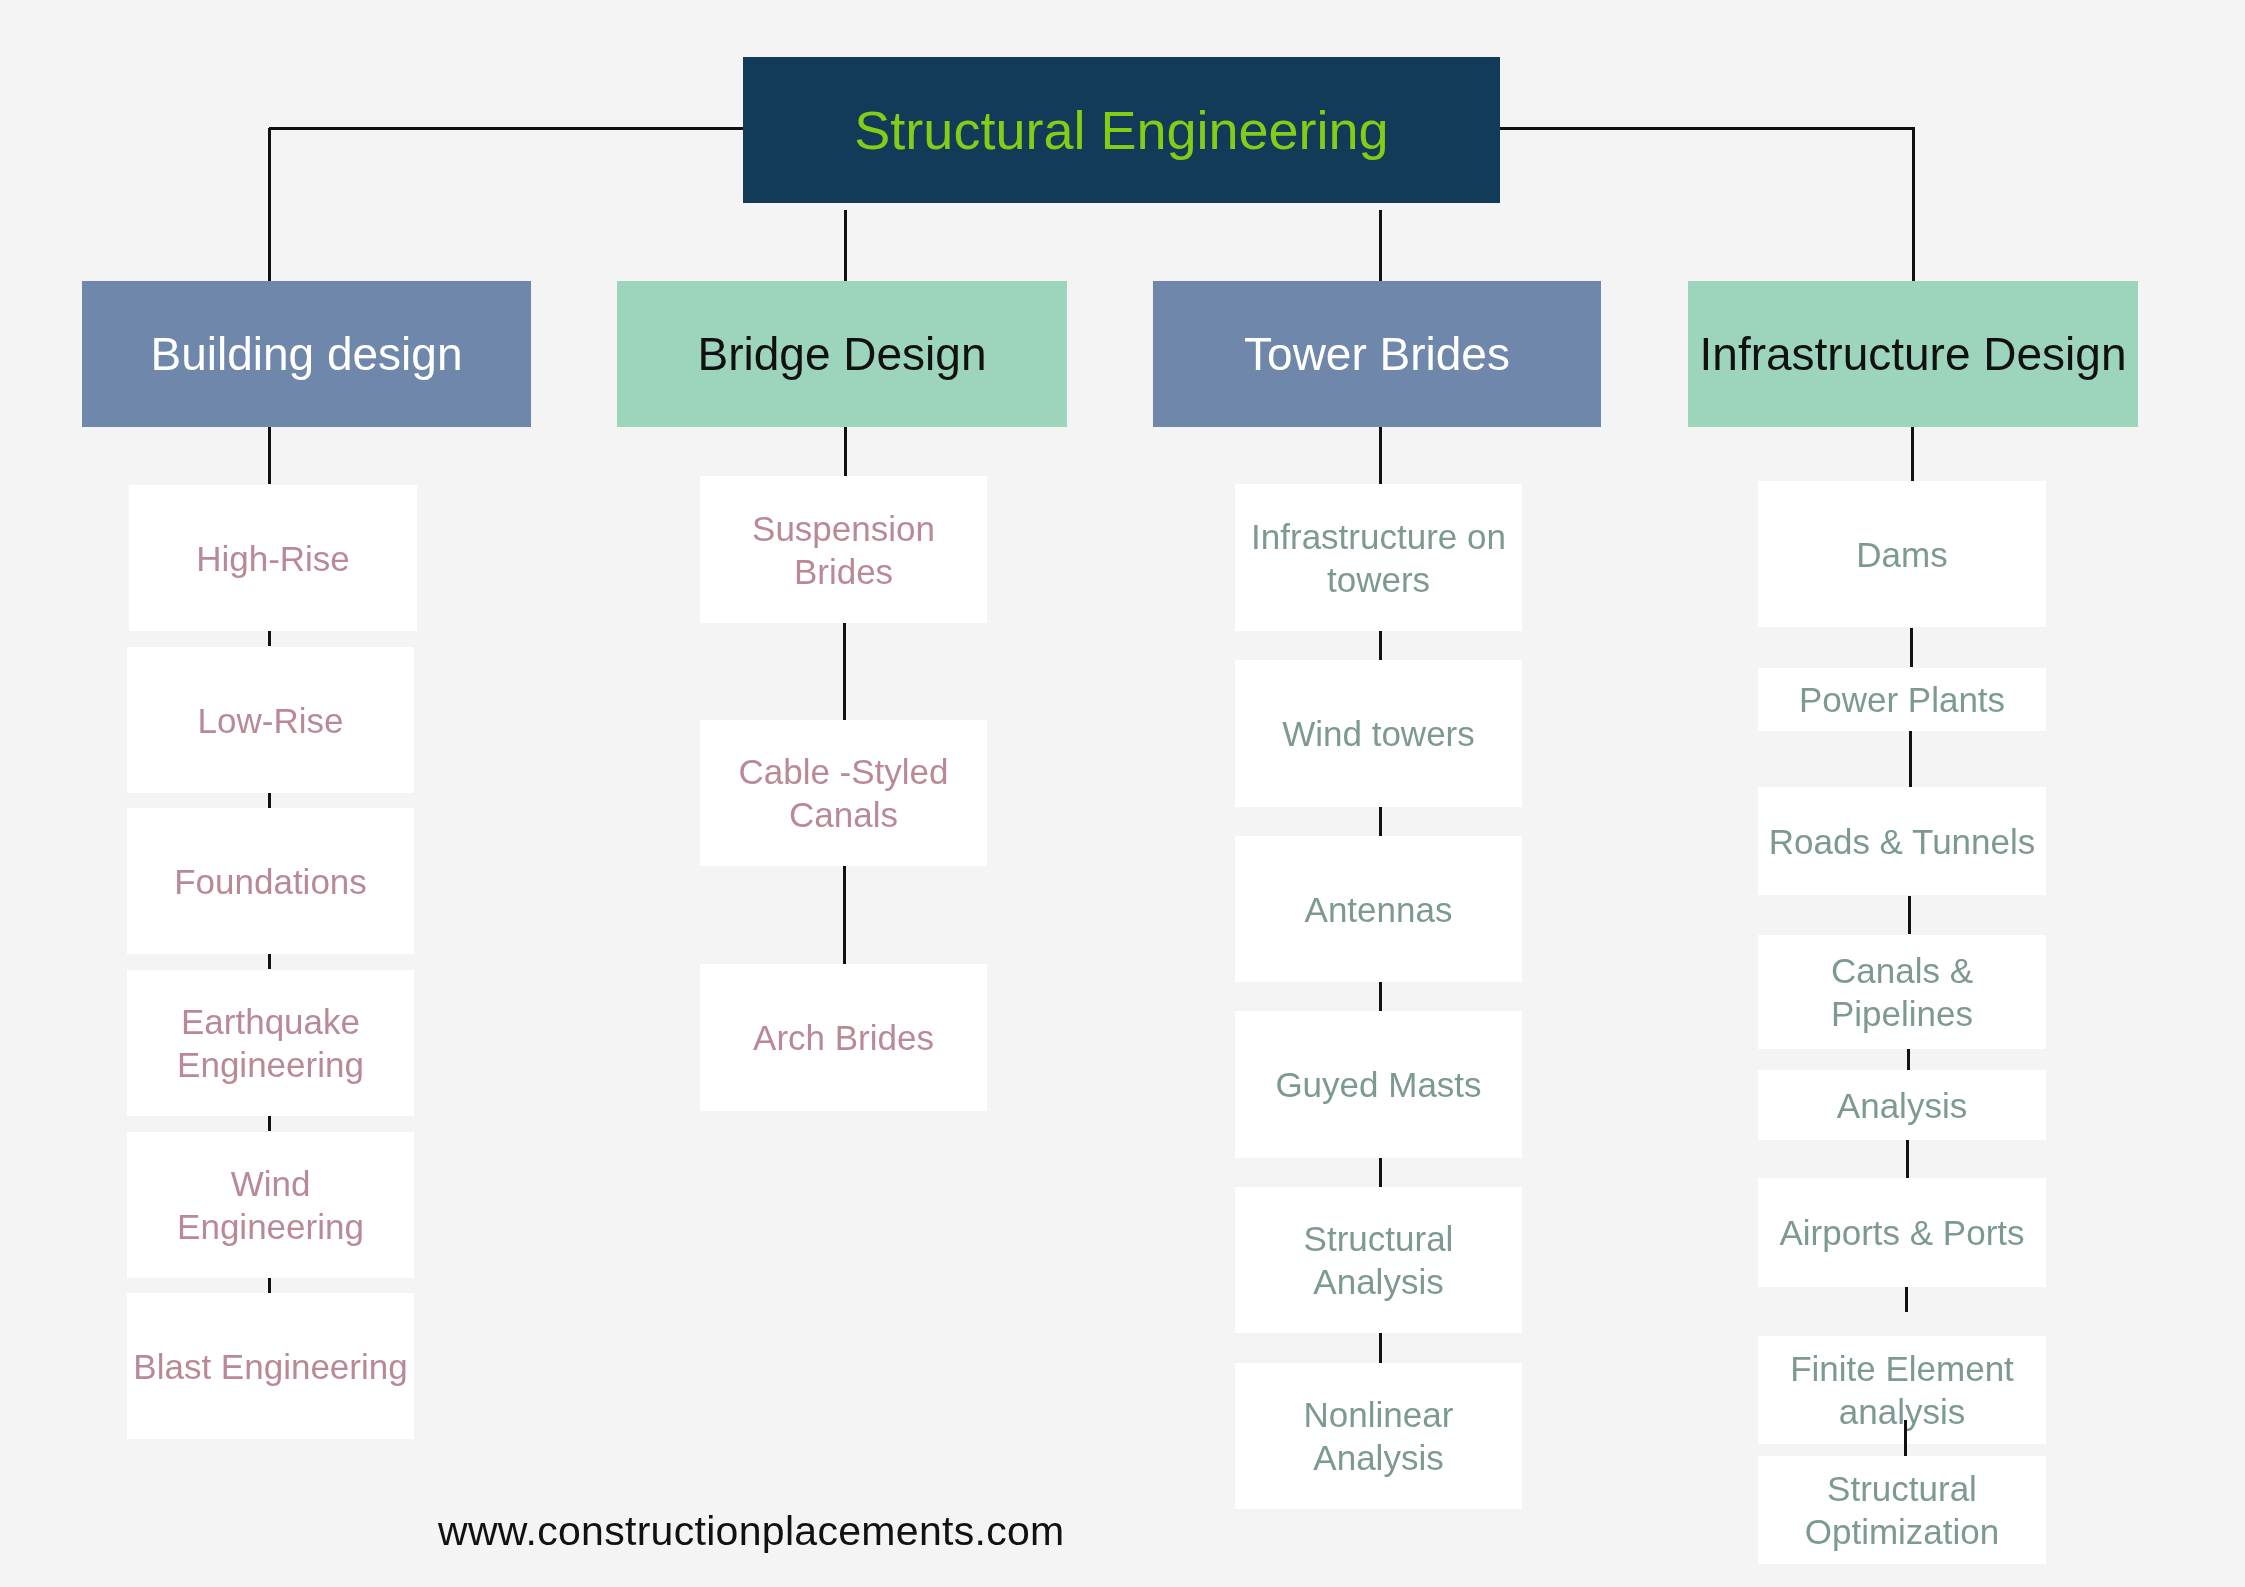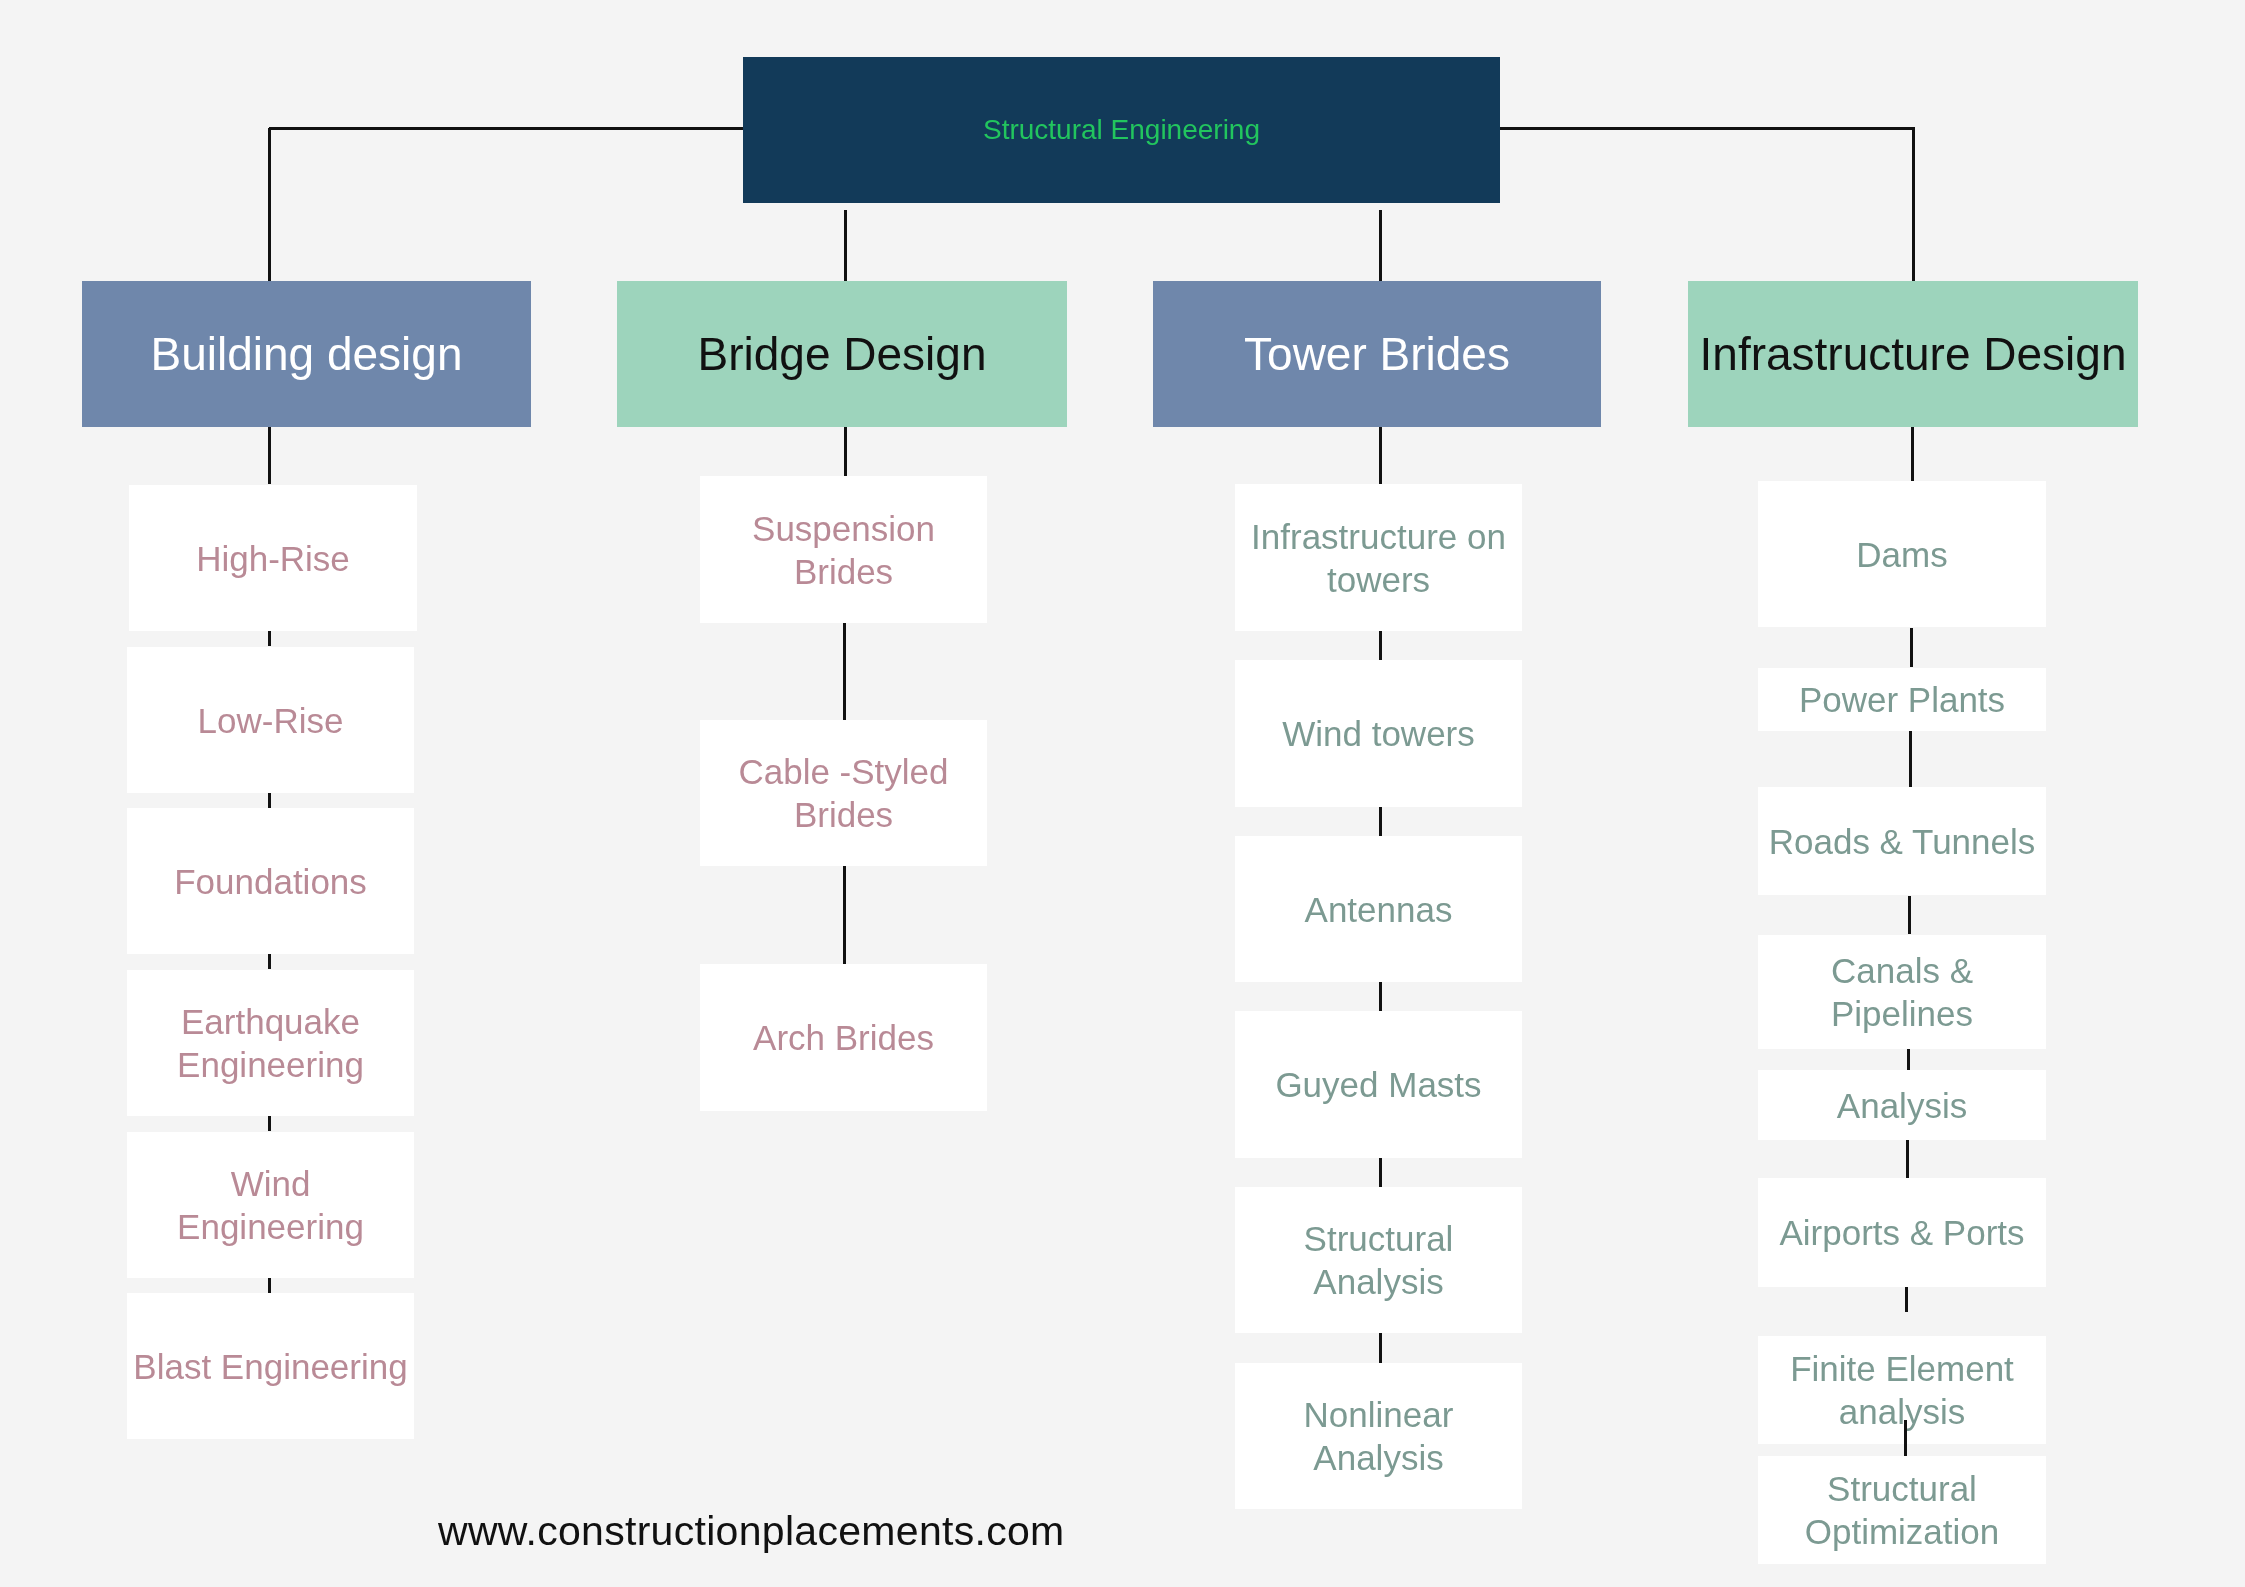--- a/index.html
+++ b/index.html
@@ -1,21 +1,21 @@
 <!DOCTYPE html>
 <html><head>
 <meta charset="utf-8">
 <style>
   html, body { margin:0; padding:0; }
   body { width:2245px; height:1587px; background:#f4f4f4; position:relative; overflow:hidden;
          font-family:"Liberation Sans", sans-serif; }
   .line { position:absolute; background:#111; }
   .box { position:absolute; display:flex; align-items:center; justify-content:center; text-align:center;
          box-sizing:border-box; }
-  .root { background:#123a59; color:#22c55e; font-size:28px; }
+  .root { background:#123a59; color:#84cc16; font-size:54px; }
   .cat { font-size:46px; }
   .cat.blue { background:#6f87ab; color:#ffffff; }
   .cat.green { background:#9dd4bc; color:#111111; }
   .leaf { background:#ffffff; font-size:35px; line-height:43px; padding:0 6px; }
   .leaf.pink { color:#b98a96; }
   .leaf.teal { color:#7c9a92; }
   .footer { position:absolute; left:438px; top:1508px; font-size:41px; color:#111; letter-spacing:0.3px; }
 </style>
 </head>
 <body>
@@ -68,21 +68,21 @@
 <div class="box leaf pink" style="left:127px;top:1293px;width:287px;height:146px;">
     <span>Blast Engineering</span>
   </div>
 
 <div class="line" style="left:844px;top:427px;width:3px;height:49px;"></div>
 <div class="box leaf pink" style="left:700px;top:476px;width:287px;height:147px;">
     <span>Suspension Brides</span>
   </div>
 <div class="line" style="left:843px;top:623px;width:3px;height:97px;"></div>
 <div class="box leaf pink" style="left:700px;top:720px;width:287px;height:146px;">
-    <span>Cable -Styled Brides</span>
+    <span>Cable -Styled Canals</span>
   </div>
 <div class="line" style="left:843px;top:866px;width:3px;height:98px;"></div>
 <div class="box leaf pink" style="left:700px;top:964px;width:287px;height:147px;">
     <span>Arch Brides</span>
   </div>
 
 <div class="line" style="left:1379px;top:427px;width:3px;height:57px;"></div>
 <div class="box leaf teal" style="left:1235px;top:484px;width:287px;height:147px;">
     <span>Infrastructure on towers</span>
   </div>

